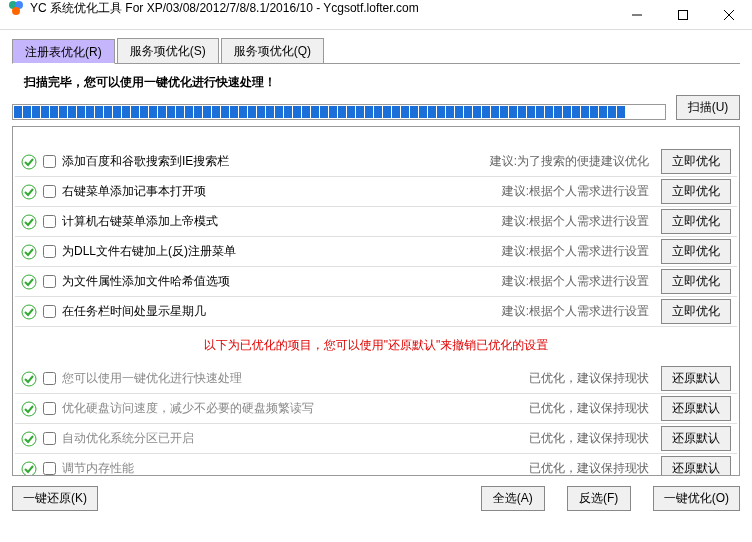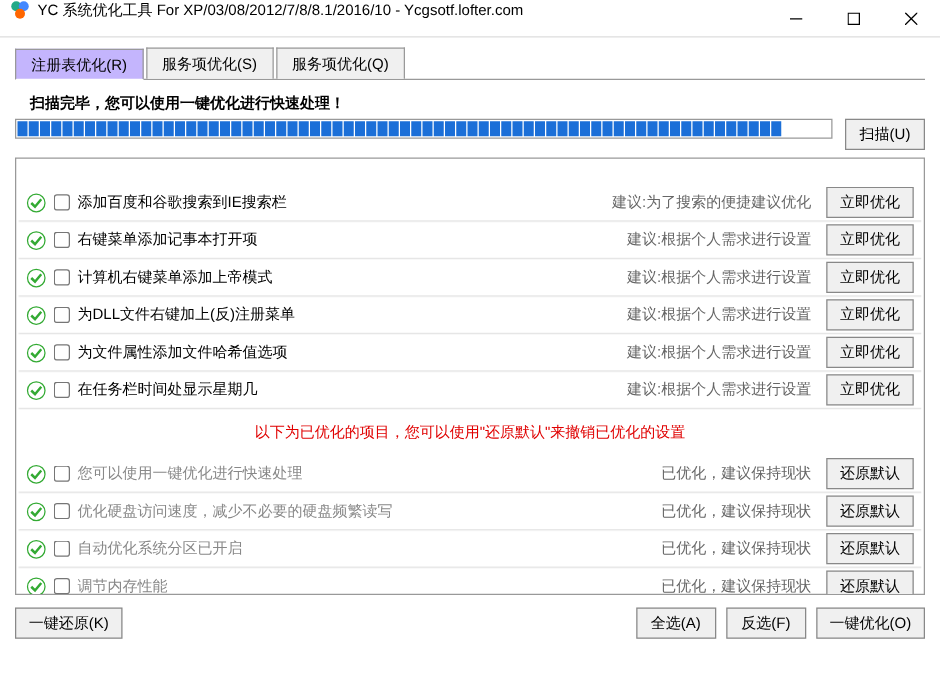--- a/index.html
+++ b/index.html
@@ -11,35 +11,35 @@
 .win-btn { width: 46px; height: 30px; display: flex; align-items: center; justify-content: center; color: #000; }
 
 .content { padding: 8px 12px 10px 12px; }
 
 .tabs-bar { display: flex; border-bottom: 1px solid #999; height: 26px; margin-bottom: 10px; }
 .tab { padding: 4px 12px; border: 1px solid #999; border-bottom: none; margin-right: 2px; cursor: pointer; position: relative; top: 0; background: #f0f0f0; }
 .tab.active { background: #c4b5fd; top: 1px; border-bottom: 1px solid #fff; }
 
 .scan-row { display: flex; align-items: center; gap: 6px; margin-bottom: 4px; }
 .scan-text { font-weight: bold; flex: 1; margin-left: 12px; }
-.progress-row { display: flex; align-items: flex-start; gap: 10px; margin-bottom: 6px; }
+.progress-row { display: flex; align-items: flex-end; gap: 10px; margin-bottom: 6px; }
 .progress { flex: 1; height: 16px; border: 1px solid #999; display: flex; align-items: center; padding: 1px; gap: 1px; overflow: hidden; }
 .seg { width: 8px; height: 100%; background: #1b6fd8; flex-shrink: 0; }
 .btn { border: 1px solid #888; background: #f0f0f0; padding: 3px 10px; cursor: pointer; font-size: 12px; min-width: 64px; text-align: center; }
 
 .list-container { border: 1px solid #999; height: 350px; overflow-y: auto; padding: 20px 2px; }
 .item-row { display: flex; align-items: center; height: 30px; border-bottom: 1px solid #e0e0e0; padding: 0 6px; gap: 6px; }
 .check-icon { width: 16px; height: 16px; flex-shrink: 0; }
 .checkbox { width: 13px; height: 13px; flex-shrink: 0; }
 .item-title { flex: 1; color: #000; white-space: nowrap; overflow: hidden; }
 .gray .item-title { color: #888; }
 .item-hint { color: #666; font-size: 12px; margin-right: 6px; white-space: nowrap; }
 .divider-note { color: #e00000; text-align: center; padding: 10px 0; }
 
-.footer { display: flex; align-items: center; padding-top: 10px; gap: 8px; }
+.footer { display: flex; align-items: center; padding-top: 10px; gap: 22px; }
 .footer .spacer { flex: 1; }
 
 
 .list-container::-webkit-scrollbar { width: 16px; }
 .list-container::-webkit-scrollbar-track { background: #f0f0f0; border-left:1px solid #ccc; }
 .list-container::-webkit-scrollbar-thumb { background: #c8c8c8; border:1px solid #aaa; }
 </style>
 </head>
 <body>
 

